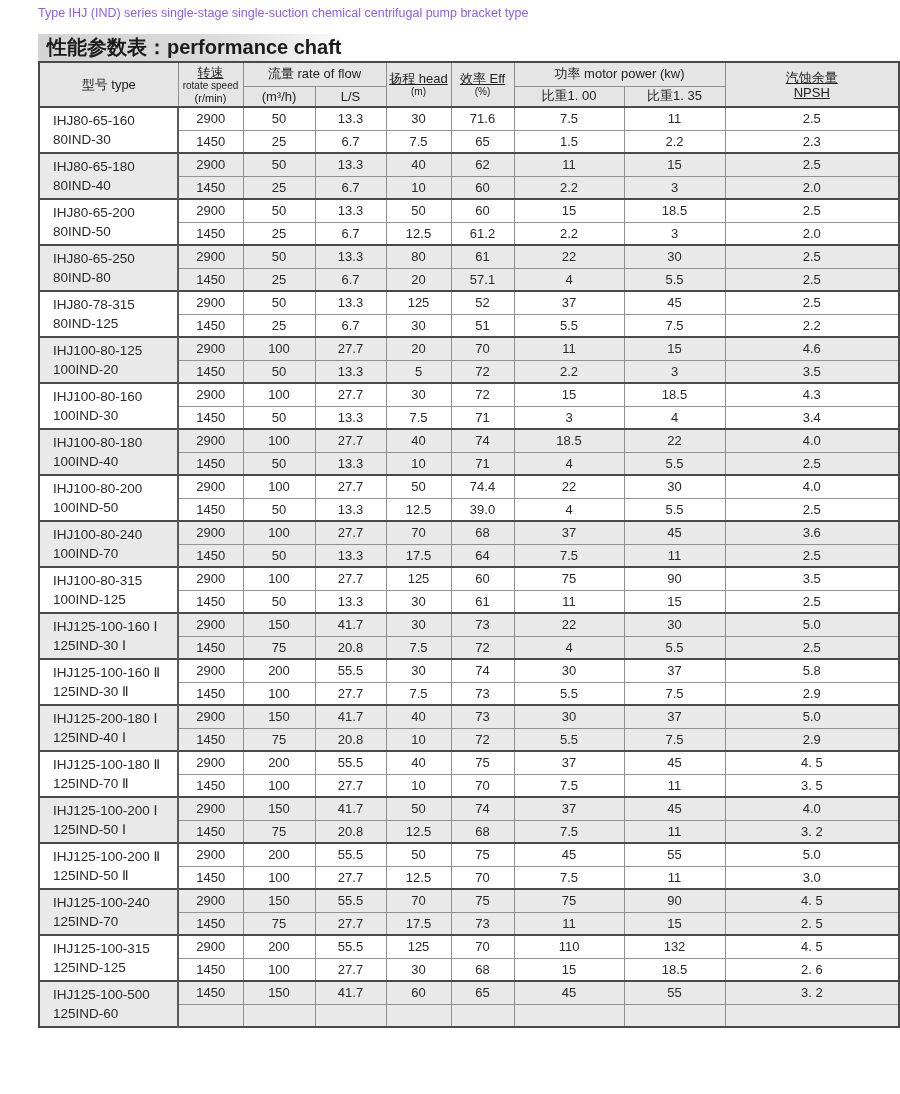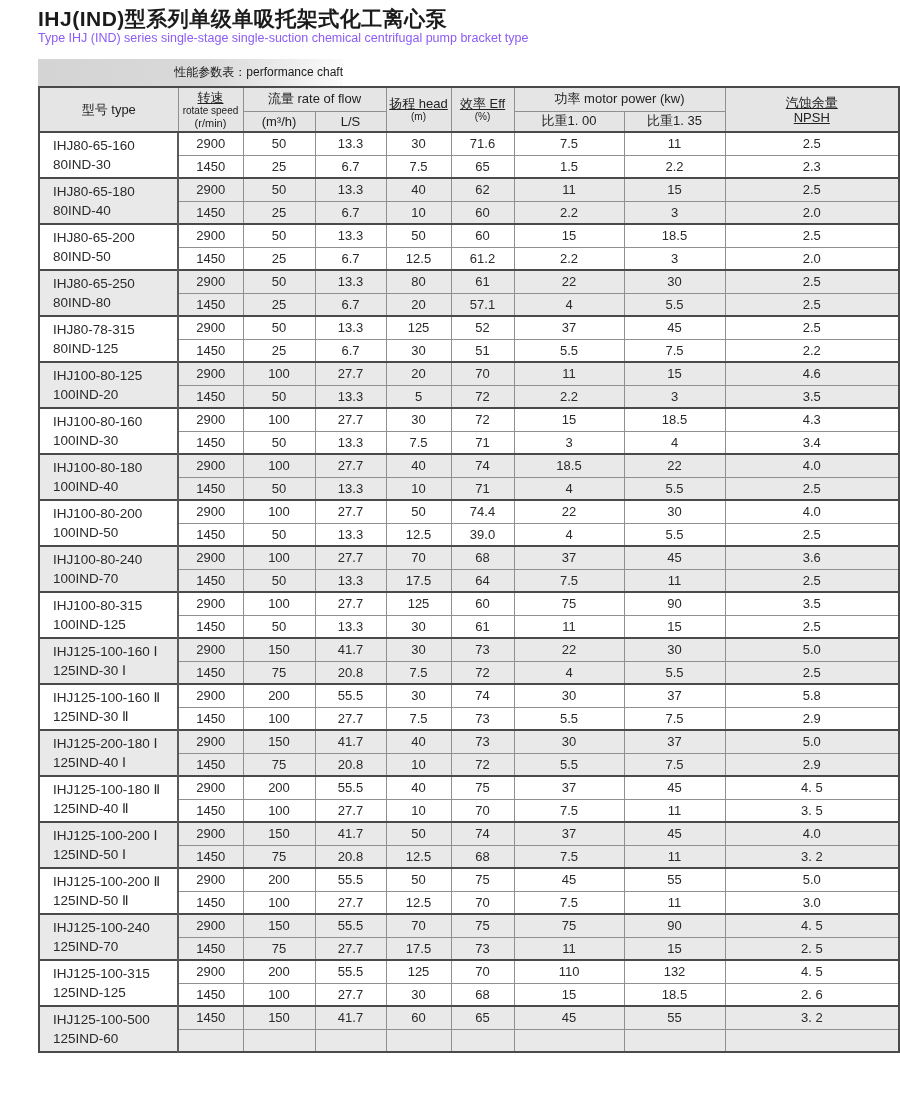--- a/index.html
+++ b/index.html
@@ -25,25 +25,24 @@
     font-size: 12.5px;
     line-height: 15px;
     color: #8b5cf6;
   }
   .section-bar {
     margin-top: 13px;
     width: 296px;
     height: 27px;
     line-height: 27px;
     padding-left: 9px;
-    font-size: 12px;
-    font-weight: normal;
+    font-size: 20px;
+    font-weight: bold;
     color: #1b1b1b;
     background: linear-gradient(90deg, #d4d4d4 0%, #d9d9d9 55%, #ececec 82%, #fbfbfb 100%);
-    text-align: right;
   }
   table.perf {
     border-collapse: collapse;
     table-layout: fixed;
     width: 860px;
     border: 2px solid #4a4a4a;
   }
   table.perf th, table.perf td {
     border: 1px solid #909090;
     padding: 0;
@@ -80,21 +79,20 @@
     border-right: 2px solid #5a5a5a;
     border-left: none;
   }
   tbody td.type div { line-height: 19px; }
 </style>
 </head>
 <body>
 
 <div class="page">
   <div class="content">
-    <h1 class="title">IHJ(IND)型系列单级单吸托架式化工离心泵</h1>
     <div class="subtitle">Type IHJ (IND) series single-stage single-suction chemical centrifugal pump bracket type</div>
     <div class="section-bar">性能参数表：performance chaft</div>
 
     <table class="perf">
       <colgroup>
         <col style="width:139px">
           <col style="width:65px">
           <col style="width:72px">
         <col style="width:71px">
           <col style="width:65px">
@@ -466,21 +464,21 @@
             <td>20.8</td>
             <td>10</td>
             <td>72</td>
             <td>5.5</td>
             <td>7.5</td>
             <td>2.9</td>
           </tr>
           <tr class="gfirst">
             <td class="type" rowspan="2">
               <div>IHJ125-100-180 Ⅱ</div>
-              <div>125IND-40 Ⅱ</div>
+              <div>125IND-70 Ⅱ</div>
             </td>
             <td>2900</td>
             <td>200</td>
             <td>55.5</td>
             <td>40</td>
             <td>75</td>
             <td>37</td>
             <td>45</td>
             <td>4. 5</td>
           </tr>

